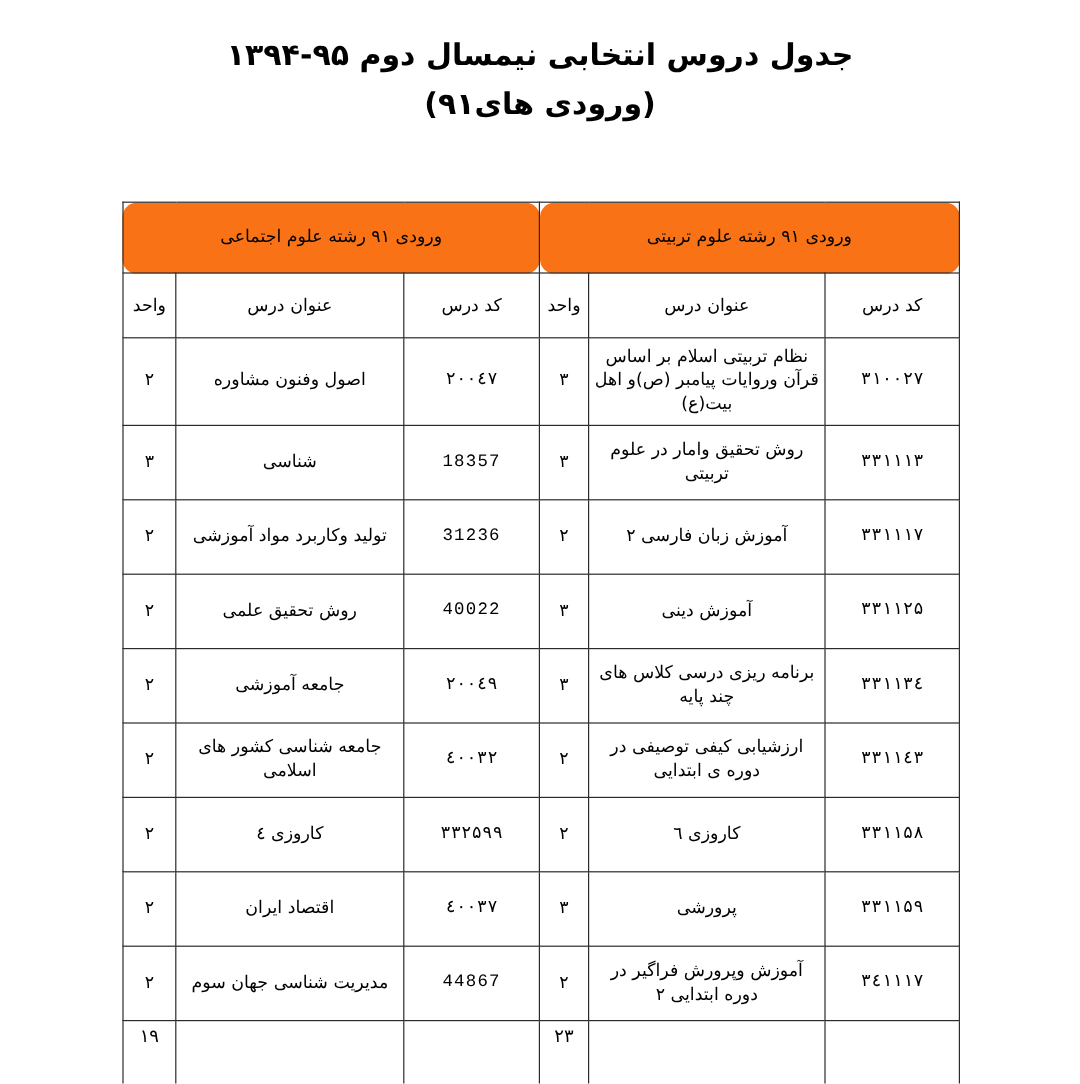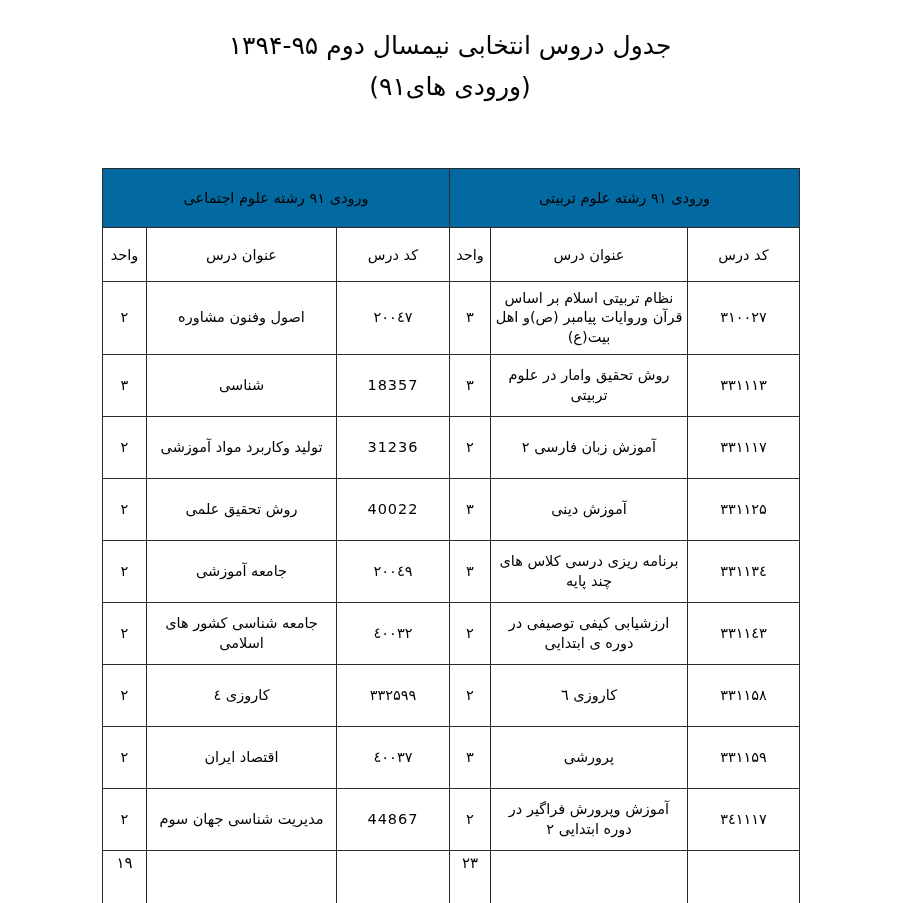--- a/index.html
+++ b/index.html
@@ -19,29 +19,29 @@
   }
 
   
   .title-block {
     width: 100%;
     padding-top: 26px;
     text-align: center;
   }
   .title-line {
     font-size: 25px;
-    font-weight: normal;
+    font-weight: bold;
     line-height: 1.62;
     letter-spacing: 0px;
     color: #000;
     white-space: nowrap;
   }
   .title-line-2 {
     font-size: 25px;
-    font-weight: normal;
+    font-weight: bold;
     line-height: 1.62;
     color: #000;
   }
 
   
   .table-wrap {
     position: absolute;
     left: 103px;
     top: 168px;
     width: 697px;
@@ -58,45 +58,47 @@
     padding: 0;
     vertical-align: middle;
     text-align: center;
     font-weight: normal;
     font-size: 14.5px;
     color: #000;
   }
 
   
   .group-head {
-    background: #0369a1;
+    background: #f97316;
     height: 58px;
     font-size: 15px;
     font-weight: normal;
     letter-spacing: 0.2px;
+    border-radius: 12px;
   }
 
   
   .col-head {
     height: 54px;
     font-size: 15px;
   }
 
   
   tr.data-row td {
     height: 57px;
     line-height: 1.35;
     padding: 2px 3px;
   }
   tr.data-row.tall td {
     height: 68px;
   }
   td.code-cell {
     font-size: 15px;
     letter-spacing: 1px;
+    font-family: Liberation Mono, monospace;
   }
   td.title-cell {
     font-size: 14.5px;
     padding-right: 6px;
     padding-left: 6px;
     line-height: 1.4;
   }
   td.unit-cell {
     font-size: 15px;
   }

